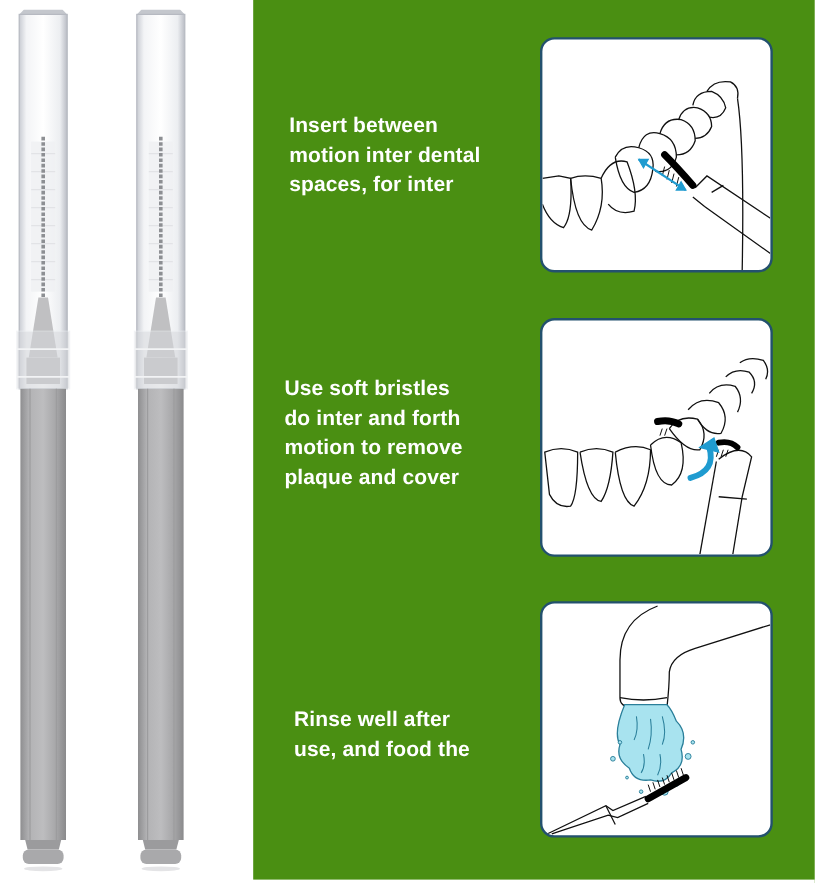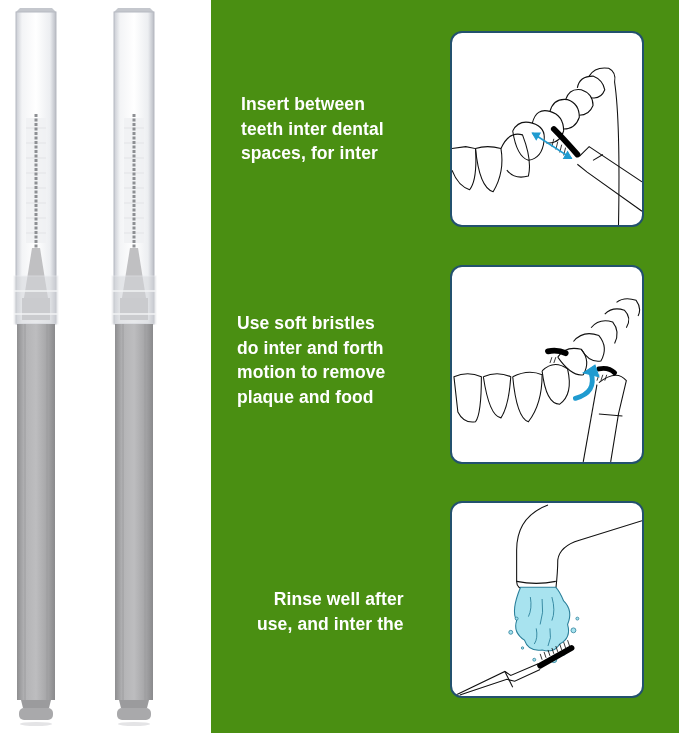--- a/index.html
+++ b/index.html
@@ -112,21 +112,21 @@
       <rect x="7" y="700" width="34" height="12" rx="5" fill="#a9a9ab"></rect>
       <ellipse cx="24" cy="716" rx="16" ry="2" fill="#e4e4e6"></ellipse>
     </svg>
   </div>
 </div>
 
 <div class="green-panel">
 
   <div class="step-text" style="left:30px; top:92px;">
     <span>Insert between</span>
-    <span>teeth inter dental</span>
+    <span>motion inter dental</span>
     <span>spaces, for inter</span>
   </div>
   <div class="illus" style="top:31px; height:196px;">
     <svg viewBox="0 0 194 196" fill="none" stroke="#111" stroke-width="1.1">
 
       <path d="M0 118 L14 116 L24 118 Q26 150 18 160 Q6 156 0 140"></path>
       <path d="M24 118 Q36 114 50 118 Q54 142 42 162 Q28 158 24 118"></path>
       <path d="M50 118 Q58 100 72 104 Q82 130 78 146 Q64 150 56 140"></path>
 
       <path d="M62 100 Q68 88 82 92 Q96 96 94 110 Q92 128 78 130 Q66 126 62 100"></path>
@@ -152,21 +152,21 @@
       <line x1="82" y1="102" x2="122" y2="128" stroke="#1f9bd0" stroke-width="1.8"></line>
       <path d="M82 102 L90 102 L86 109 Z" fill="#1f9bd0" stroke="#1f9bd0"></path>
       <path d="M122 128 L114 128 L118 121 Z" fill="#1f9bd0" stroke="#1f9bd0"></path>
     </svg>
   </div>
 
   <div class="step-text" style="left:26px; top:311px;">
     <span>Use soft bristles</span>
     <span>do inter and forth</span>
     <span>motion to remove</span>
-    <span>plaque and food</span>
+    <span>plaque and cover</span>
   </div>
   <div class="illus" style="top:265px; height:199px;">
     <svg viewBox="0 0 194 199" fill="none" stroke="#111" stroke-width="1.1">
 
       <path d="M2 112 Q16 106 30 112 Q30 150 24 158 Q12 160 6 148 Z"></path>
       <path d="M32 112 Q46 106 60 112 Q58 142 50 154 Q38 152 32 112"></path>
       <path d="M62 112 Q78 104 92 110 Q92 140 78 158 Q66 154 62 112"></path>
       <path d="M92 106 Q104 94 118 104 Q124 130 110 140 Q96 140 92 106"></path>
 
       <path d="M108 92 Q116 80 132 84 Q142 96 134 110 Q122 112 108 92"></path>
@@ -187,23 +187,23 @@
         <line x1="150" y1="110" x2="148" y2="116"></line>
           <line x1="154" y1="110" x2="152" y2="116"></line>
         <line x1="158" y1="110" x2="156" y2="116"></line>
       </g>
 
       <path d="M126 134 Q148 128 142 108" stroke="#1f9bd0" stroke-width="5" stroke-linecap="round"></path>
       <path d="M134 108 L146 100 L150 112 Z" fill="#1f9bd0" stroke="#1f9bd0"></path>
     </svg>
   </div>
 
-  <div class="step-text" style="left:46px; top:587px;text-align:right;">
+  <div class="step-text" style="left:34px; top:587px;">
     <span>Rinse well after</span>
-    <span>use, and inter the</span>
+    <span>use, and food the</span>
   </div>
   <div class="illus" style="top:501px; height:197px;">
     <svg viewBox="0 0 194 197" fill="none" stroke="#111" stroke-width="1.1">
 
       <path d="M98 2 Q66 14 66 48 L66 80 Q66 88 76 88 L106 88 Q108 70 108 58 Q110 44 130 38 L194 18"></path>
       <path d="M66 80 Q86 84 106 80"></path>
 
       <path d="M70 86 Q60 110 66 120 Q62 132 74 140 Q78 152 92 150 Q104 154 110 144 Q122 138 118 124 Q124 110 114 100 Q110 90 106 86 Z" fill="#a8e3ef" stroke="#2a7f9a"></path>
       <g stroke="#2a7f9a" stroke-width="0.9">
         <path d="M80 96 Q82 108 78 116"></path>

